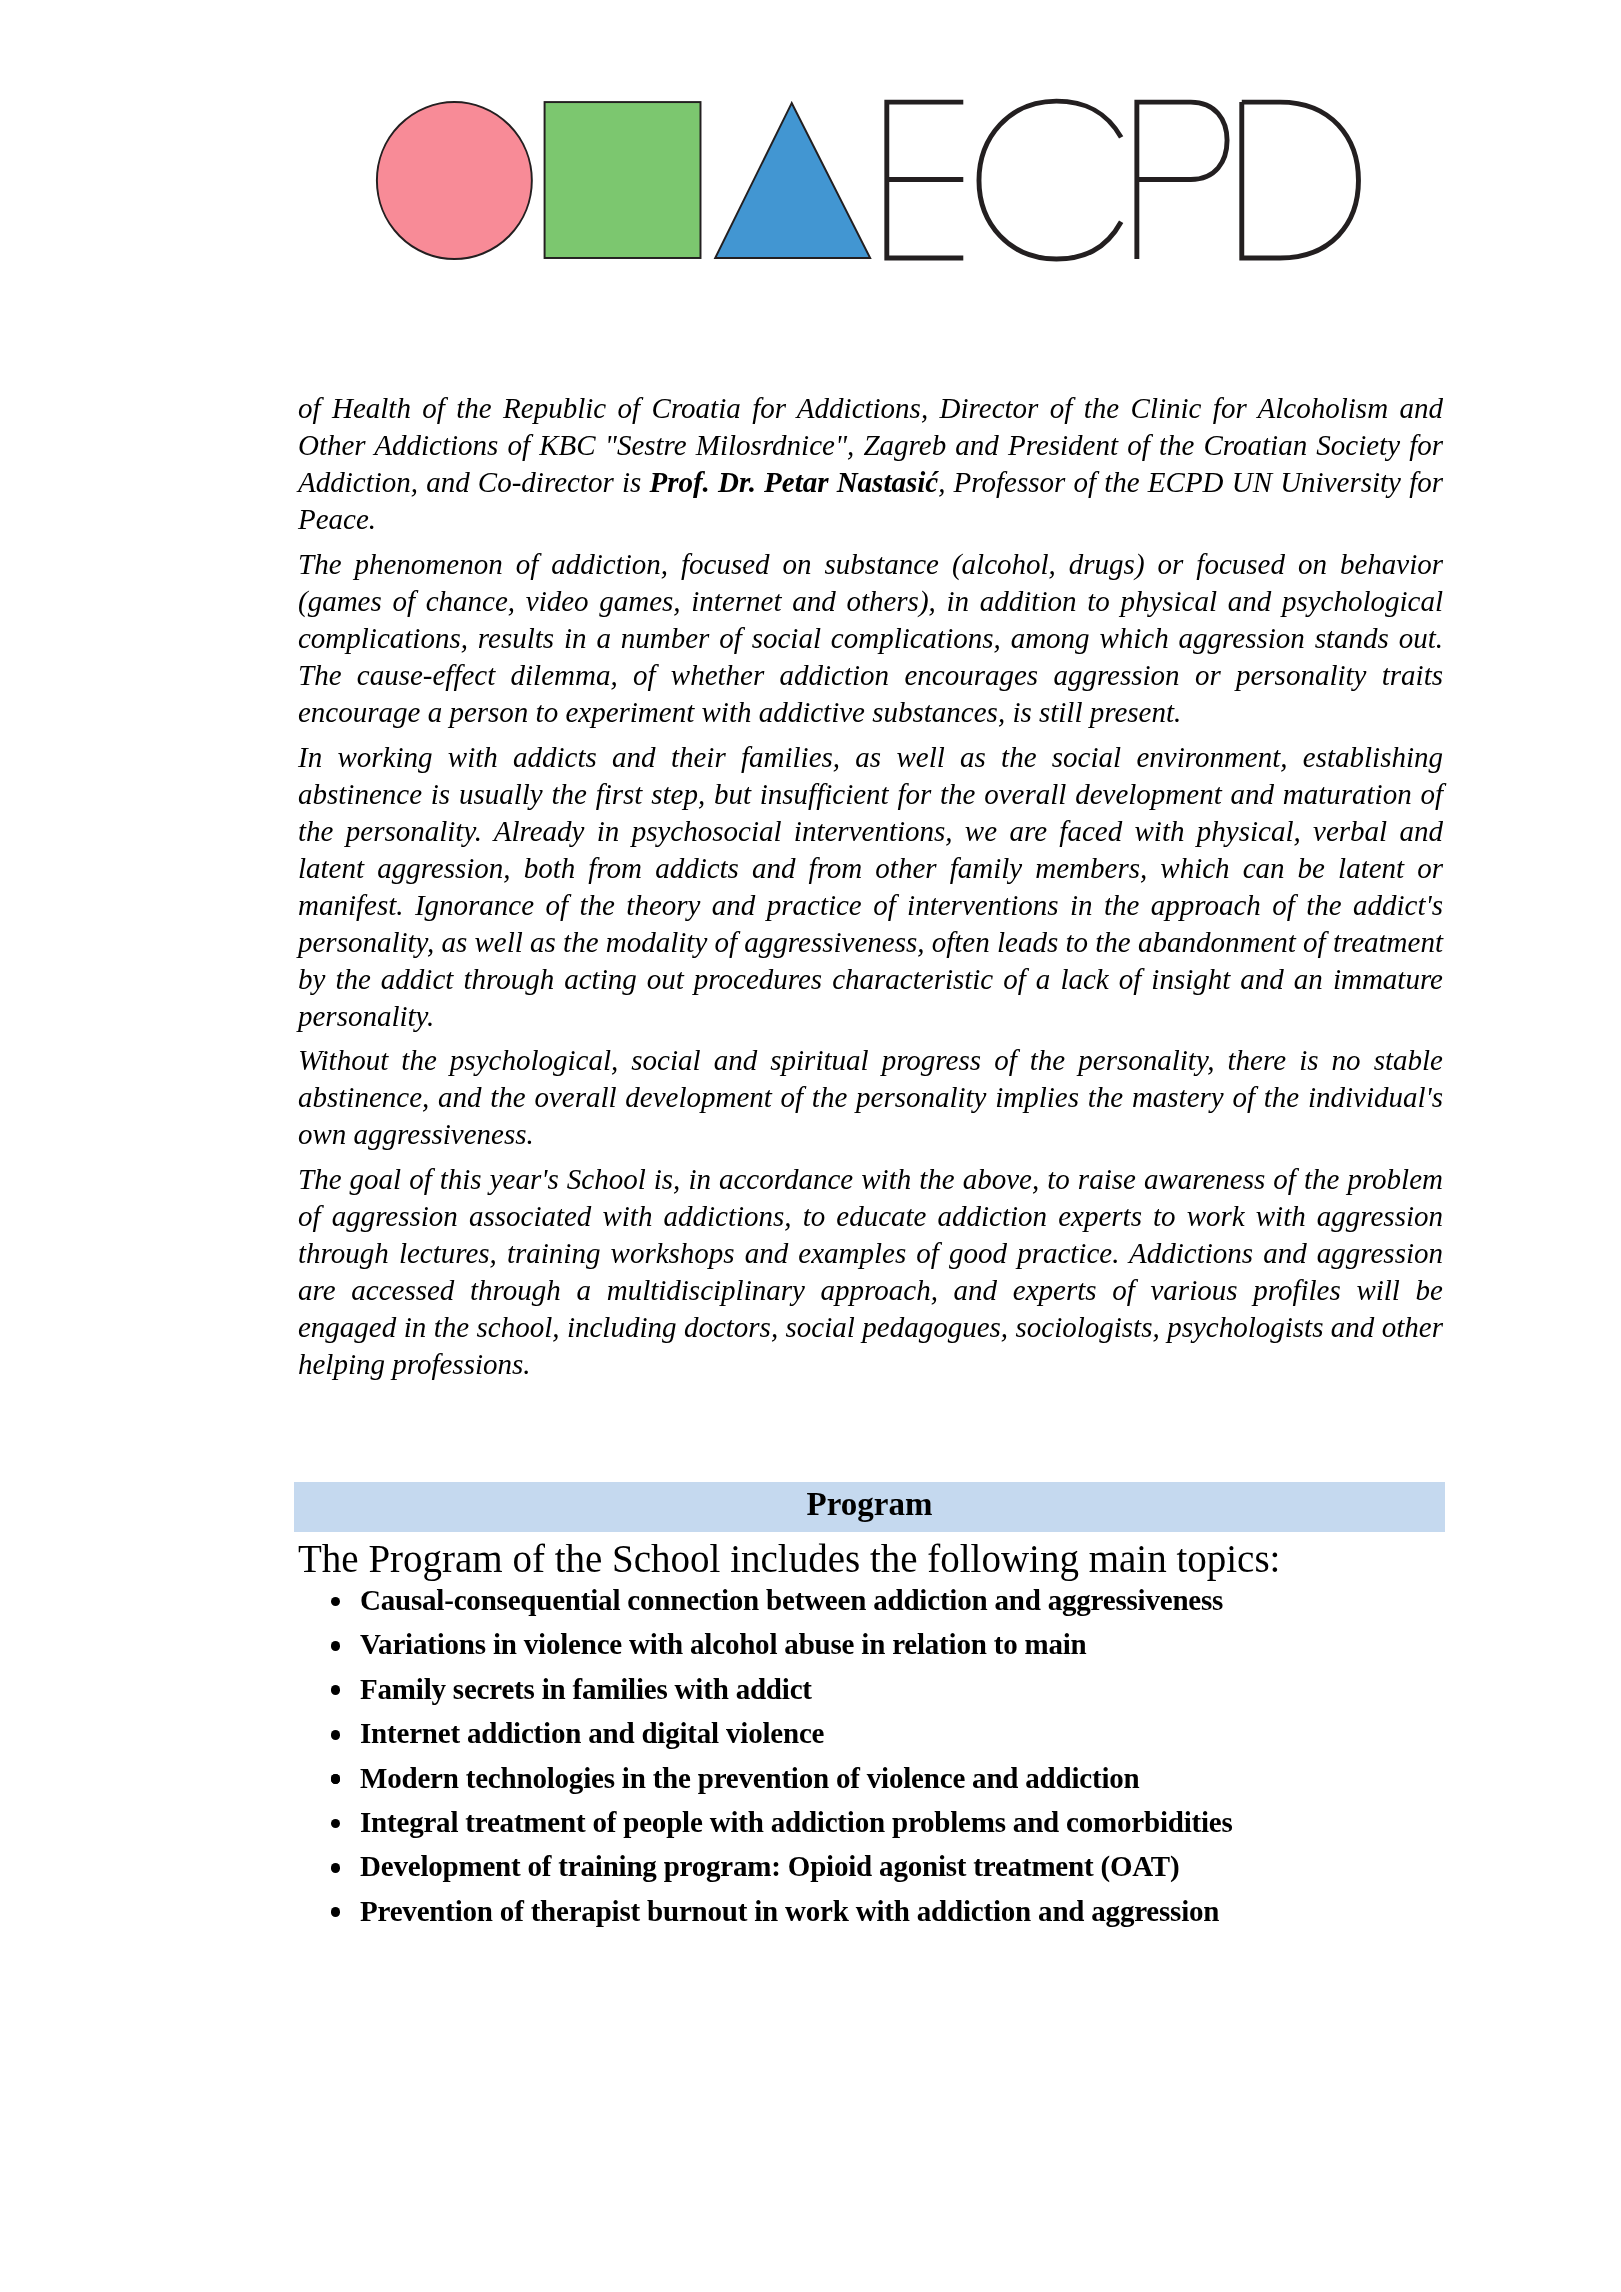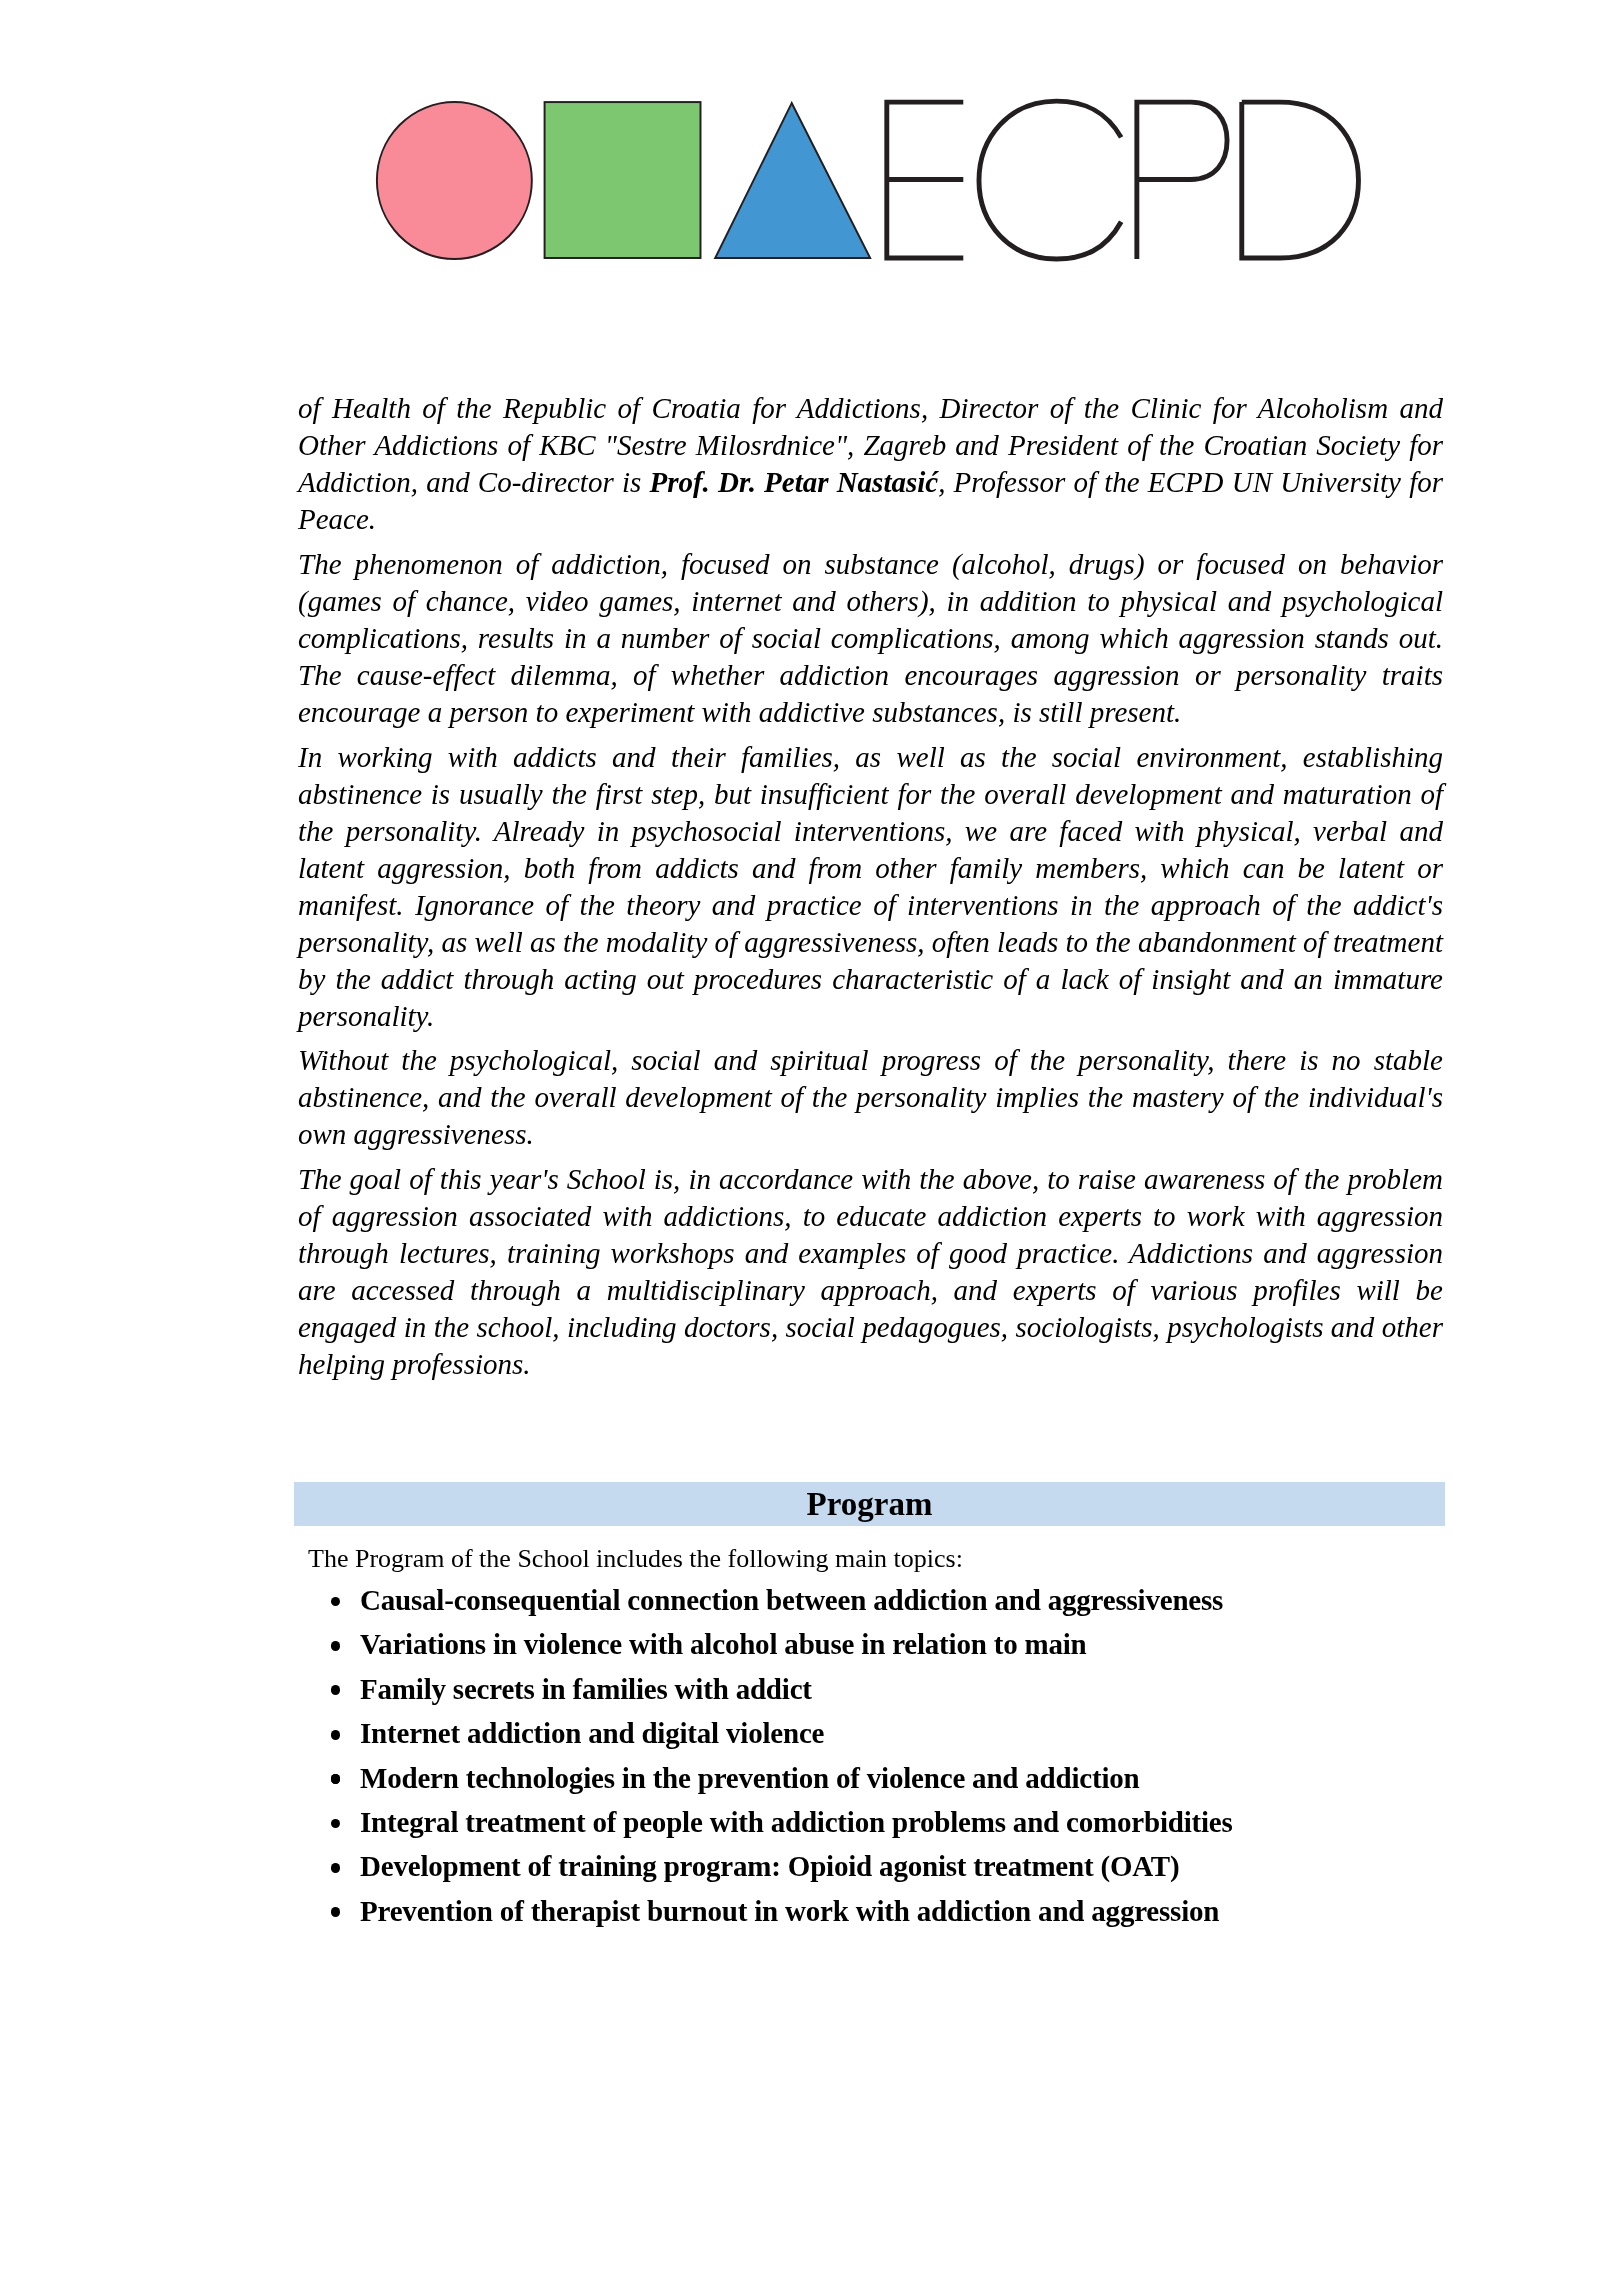--- a/index.html
+++ b/index.html
@@ -2,24 +2,24 @@
 <html><head>
 <meta charset="utf-8">
 <style>
   html, body { margin: 0; padding: 0; background: #ffffff; }
   body { width: 1621px; height: 2293px; position: relative; overflow: hidden;
          font-family: "Liberation Serif", "DejaVu Serif", serif; color: #000; }
   .logo { position: absolute; left: 372px; top: 96px; width: 1010px; height: 172px; }
   .content { position: absolute; left: 298px; top: 390px; width: 1145px; font-style: italic; }
   .para { margin: 0 0 7.8px 0; font-size: 29px; line-height: 37px; text-align: justify; }
   .para b { font-weight: bold; }
-  .band { position: absolute; left: 294px; top: 1482px; width: 1151px; height: 44px;
+  .band { position: absolute; left: 294px; top: 1482px; width: 1151px; height: 50px;
           background: #c5d9ef; text-align: center; }
   .band h2 { margin: 0; font-size: 33px; line-height: 44px; font-weight: bold; }
-  .intro { position: absolute; left: 308px; top: 1540px; font-size: 26px; line-height: 37px; }
+  .intro { position: absolute; left: 298px; top: 1540px; font-size: 39px; line-height: 37px; }
   .topics { position: absolute; left: 310px; top: 1582px; width: 1149px; margin: 0; padding: 0; list-style: none; }
   .topics li { position: relative; padding-left: 50px; margin-bottom: 7.4px;
                font-size: 29px; line-height: 37px; font-weight: bold; letter-spacing: -0.2px; }
   .topics li .dot { position: absolute; left: 20.6px; top: 14.7px; width: 9.8px; height: 9.8px; border-radius: 50%; background: #000; }
 </style>
 </head>
 <body>
 
 <svg class="logo" viewBox="380 98 1030 175" xmlns="http://www.w3.org/2000/svg">
   <ellipse cx="464" cy="184" rx="79" ry="80" fill="#f88b97" stroke="#231f20" stroke-width="2"></ellipse>

